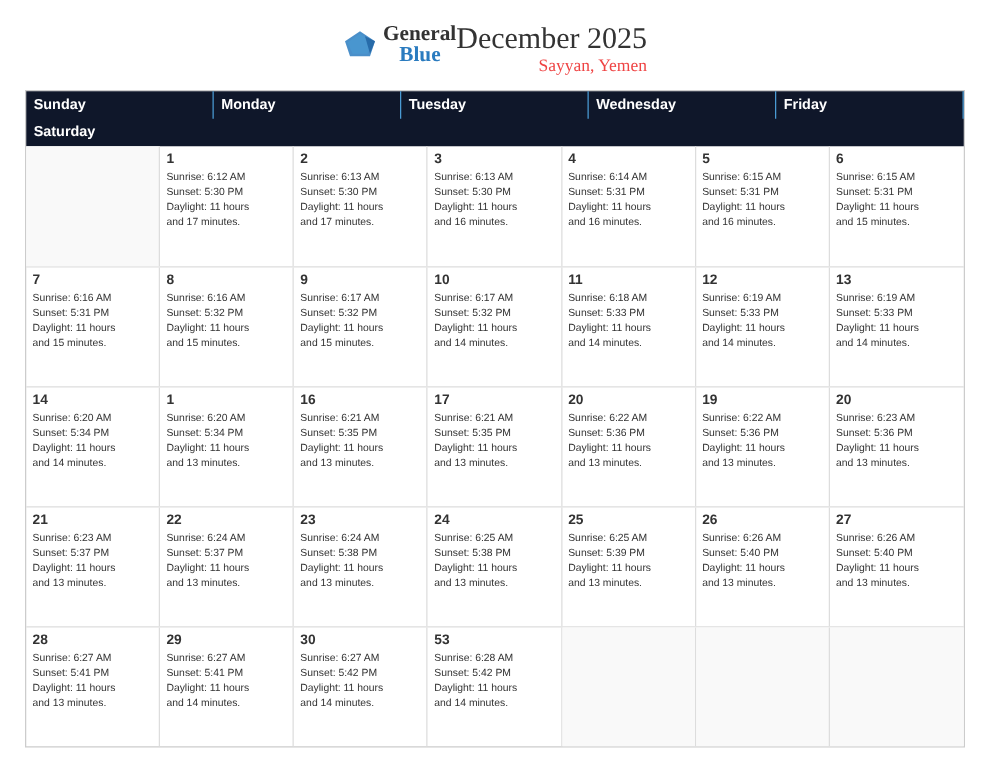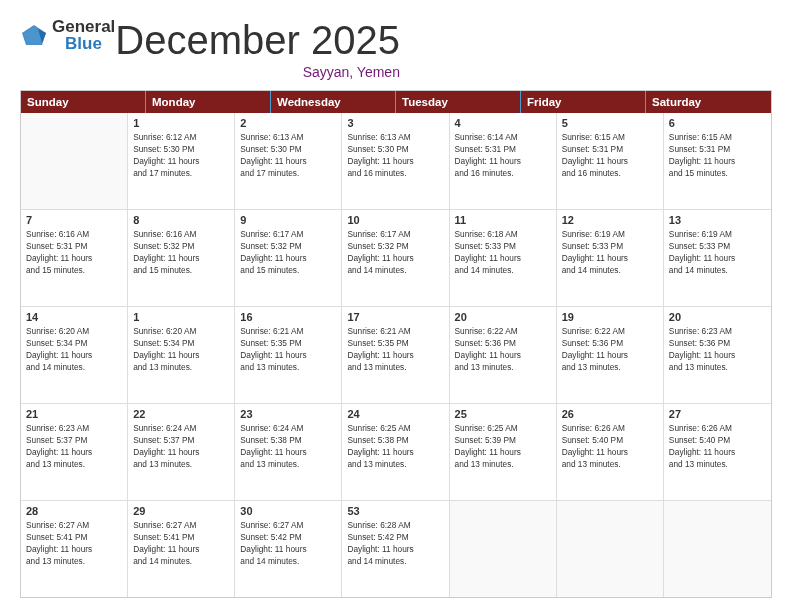--- a/index.html
+++ b/index.html
@@ -12,23 +12,24 @@
     }
     .page {
       width: 792px;
       height: 612px;
       padding: 18px 20px 14px 20px;
       display: flex;
       flex-direction: column;
     }
     .header {
       display: flex;
-      justify-content: flex-start;
+      justify-content: center;
       align-items: flex-start;
       margin-bottom: 10px;
+      font-family: Liberation Serif, serif;
     }
     .logo {
       display: flex;
       align-items: center;
       gap: 4px;
     }
     .logo-text {
       display: flex;
       flex-direction: column;
       line-height: 1;
@@ -45,40 +46,40 @@
       margin-left: 13px;
     }
     .logo-icon {
       width: 28px;
       height: 24px;
     }
     .title-block {
       text-align: right;
     }
     .month-title {
-      font-size: 40px;
+      font-size: 24px;
       font-weight: 300;
       color: #333;
       line-height: 1.1;
     }
     .subtitle {
       font-size: 14px;
-      color: #701a75;
+      color: #ef4444;
       margin-top: 2px;
     }
     .calendar {
       flex: 1;
       display: flex;
       flex-direction: column;
       border: 1px solid #ccc;
     }
     .cal-header {
       display: grid;
-      grid-template-columns: repeat(6, 1fr);
-      background: #7f1d1d;
+      grid-template-columns: repeat(5, 1fr);
+      background: #0f172a;
     }
     .cal-header-cell {
       color: #fff;
       font-size: 11.5px;
       font-weight: 600;
       padding: 5px 6px;
       text-align: left;
       border-right: 1px solid #4a9bd4;
     }
     .cal-header-cell:last-child { border-right: none; }
@@ -136,22 +137,22 @@
     <div class="title-block">
       <div class="month-title">December 2025</div>
       <div class="subtitle">Sayyan, Yemen</div>
     </div>
   </div>
 
   <div class="calendar">
     <div class="cal-header">
     <div class="cal-header-cell">Sunday</div>
         <div class="cal-header-cell">Monday</div>
+        <div class="cal-header-cell">Tuesday</div>
         <div class="cal-header-cell">Wednesday</div>
-        <div class="cal-header-cell">Tuesday</div>
         <div class="cal-header-cell">Friday</div>
         <div class="cal-header-cell">Saturday</div>
       </div>
     <div class="cal-body">
     <div class="cal-row">
           <div class="cal-cell empty"></div>
           <div class="cal-cell">
             <div class="day-num">1</div>
             <div class="cell-info">Sunrise: 6:12 AM<br>Sunset: 5:30 PM<br>Daylight: 11 hours<br>and 17 minutes.</div>
           </div>

